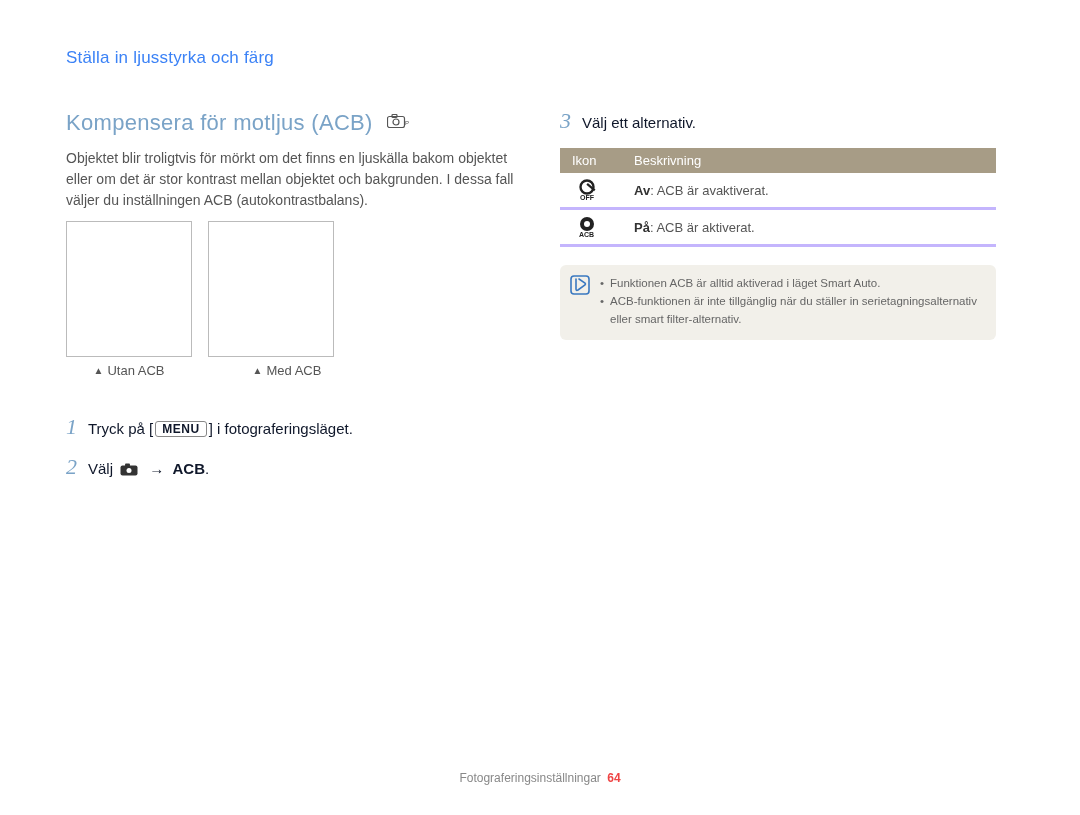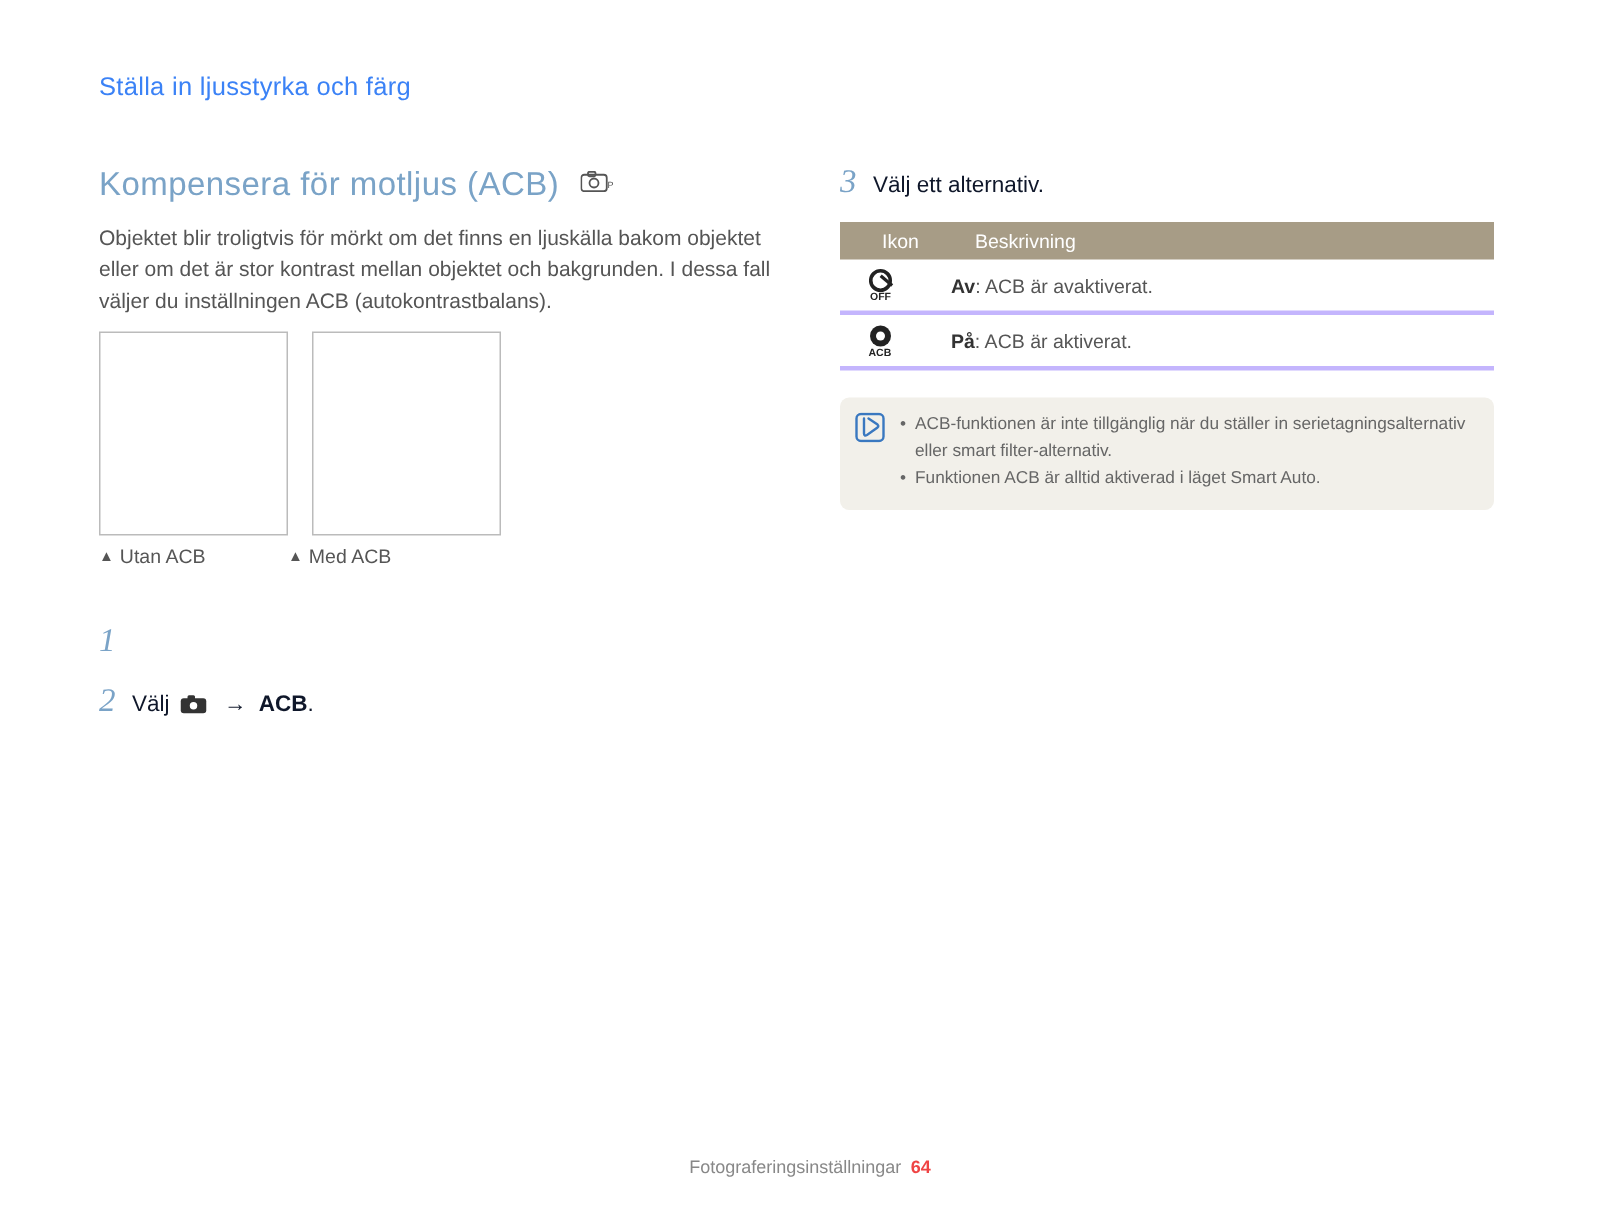--- a/index.html
+++ b/index.html
@@ -50,22 +50,23 @@
     margin-bottom: 6px;
   }
   .photo-box {
     width: 126px;
     height: 136px;
     border: 1px solid #bbb;
     background: #fff;
   }
   .caption-row {
     display: flex;
-    gap: 0;
+    gap: 32px;
     margin-bottom: 36px;
+    text-align: center;
   }
   .caption {
     width: 126px;
     font-size: 13px;
     color: #555;
   }
   .caption .tri {
     display: inline-block;
     font-size: 10px;
     vertical-align: 1px;
@@ -102,21 +103,21 @@
   
   .table {
     width: 436px;
     margin-top: 6px;
     font-size: 13px;
   }
   .table-header {
     background: #a79c86;
     color: #fff;
     display: flex;
-    padding: 5px 16px;
+    padding: 5px 0;
   }
   .th-icon { width: 74px; padding-left: 12px; }
   .th-desc { flex: 1; }
   .table-row {
     display: flex;
     align-items: center;
     border-bottom: 3px solid #c4b5fd;
     padding: 6px 0;
   }
   .td-icon {
@@ -198,20 +199,23 @@
       <div class="caption">
         <span class="tri">▲</span><span>Utan ACB</span>
       </div>
       <div class="caption">
         <span class="tri">▲</span><span>Med ACB</span>
       </div>
     </div>
 
     <div class="step-row">
       <span class="step-num">1</span>
+      <span class="step-text">
+        <span>Tryck på [</span><span class="menu-pill">MENU</span><span>] i fotograferingsläget.</span>
+      </span>
     </div>
     <div class="step-row">
       <span class="step-num">2</span>
       <span class="step-text">
         <span>Välj</span>
         <span style="display:inline-block;vertical-align:-2px;margin:0 3px;">
           <svg width="18" height="13" viewBox="0 0 18 13">
             <rect x="0.5" y="2.5" width="17" height="10" rx="2" fill="#333"></rect>
             <rect x="5" y="0.5" width="5" height="3" rx="1" fill="#333"></rect>
             <circle cx="9" cy="7.5" r="2.5" fill="#fff"></circle>
@@ -261,22 +265,22 @@
     </div>
 
     <div class="note-box">
       <span class="note-icon">
         <svg width="20" height="20" viewBox="0 0 20 20">
           <rect x="1" y="1" width="18" height="18" rx="3" fill="none" stroke="#3a78c0" stroke-width="1.6"></rect>
           <path d="M6 4 L6 14 Q6 16 8 15 L15 10 Q16 9 15 8 L9 4" fill="none" stroke="#3a78c0" stroke-width="1.6" stroke-linecap="round"></path>
         </svg>
       </span>
       <ul class="note-list">
+        <li>Funktionen ACB är alltid aktiverad i läget Smart Auto.</li>
         <li>ACB-funktionen är inte tillgänglig när du ställer in serietagningsalternativ eller smart filter-alternativ.</li>
-        <li>Funktionen ACB är alltid aktiverad i läget Smart Auto.</li>
       </ul>
     </div>
   </div>
 </div>
 
 <div class="footer">
   <span>Fotograferingsinställningar</span>
   <span class="pg">64</span>
 </div>
 

